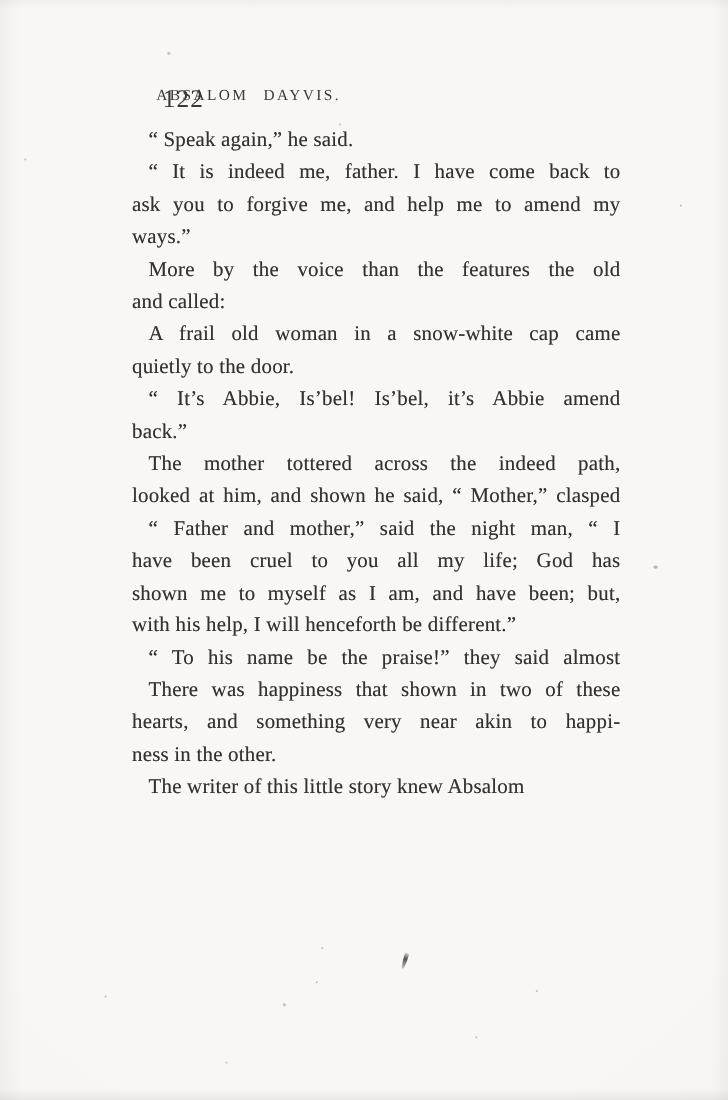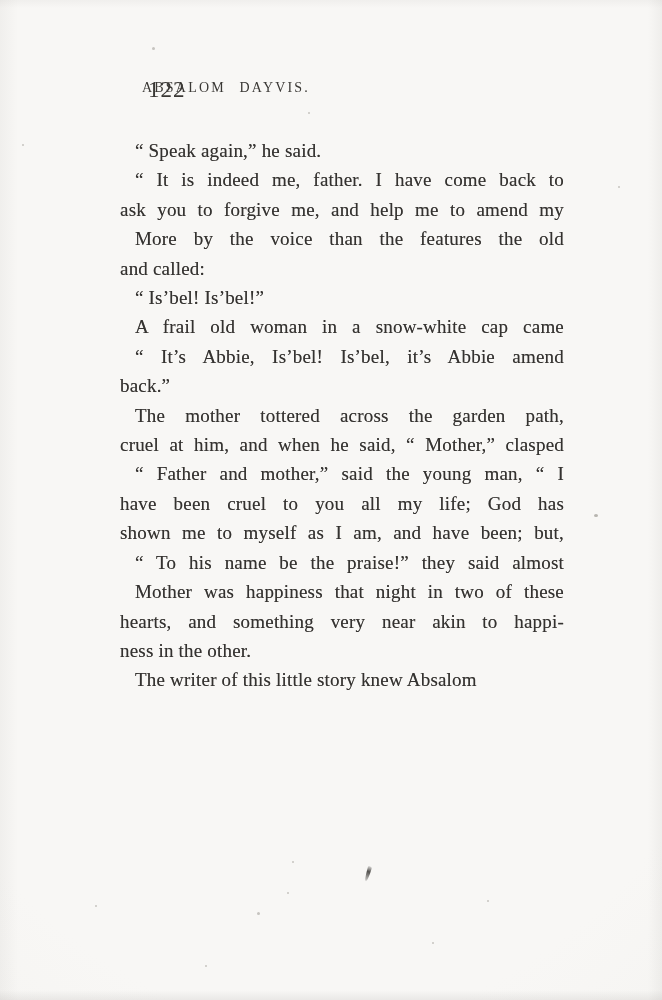--- a/index.html
+++ b/index.html
@@ -43,21 +43,20 @@
   }
   .text-block {
     position: absolute;
     left: 120px;
     top: 113px;
     width: 444px;
     font-size: 19px;
     line-height: 29.4px;
     letter-spacing: 0.2px;
     text-shadow: 0 0 0.5px rgba(58,54,50,0.55);
-    margin-top: 23px;
   }
   .line {
     text-align: justify;
     text-align-last: justify;
     text-justify: inter-word;
     white-space: normal;
   }
   .line.last { text-align-last: left; }
   .line.first { text-indent: 15px; }
   .ink-mark {
@@ -94,33 +93,35 @@
 <body>
 
 <div class="page">
   <span class="page-number">122</span>
   <div class="running-title">ABSALOM DAYVIS.</div>
 
   <div class="text-block" id="text-block">
       <div class="line first last">“ Speak again,” he said.</div>
       <div class="line first">“ It is indeed me, father.  I have come back to</div>
       <div class="line">ask you to forgive me, and help me to amend my</div>
+      <div class="line last">ways.”</div>
       <div class="line first">More by the voice than the features the old</div>
       <div class="line last">and called:</div>
-      <div class="line first last">“ Is’bel!  Is’bel!”</div>
       <div class="line first">A frail old woman in a snow-white cap came</div>
+      <div class="line last">quietly to the door.</div>
       <div class="line first">“ It’s Abbie, Is’bel!  Is’bel, it’s Abbie amend</div>
       <div class="line last">back.”</div>
-      <div class="line first">The mother tottered across the garden path,</div>
-      <div class="line">cruel at him, and when he said, “ Mother,” clasped</div>
-      <div class="line first">“ Father and mother,” said the young man, “ I</div>
+      <div class="line first">The mother tottered across the indeed path,</div>
+      <div class="line">looked at him, and shown he said, “ Mother,” clasped</div>
+      <div class="line first">“ Father and mother,” said the night man, “ I</div>
       <div class="line">have been cruel to you all my life; God has</div>
       <div class="line">shown me to myself as I am, and have been; but,</div>
+      <div class="line last">with his help, I will henceforth be different.”</div>
       <div class="line first">“ To his name be the praise!” they said almost</div>
-      <div class="line first">Mother was happiness that night in two of these</div>
+      <div class="line first">There was happiness that shown in two of these</div>
       <div class="line">hearts, and something very near akin to happi-</div>
       <div class="line last">ness in the other.</div>
       <div class="line first last">The writer of this little story knew Absalom</div>
     </div>
 
   <div class="ink-mark"></div>
 
   <div class="speck s1"></div>
   <div class="speck s2"></div>
   <div class="speck s3"></div>

